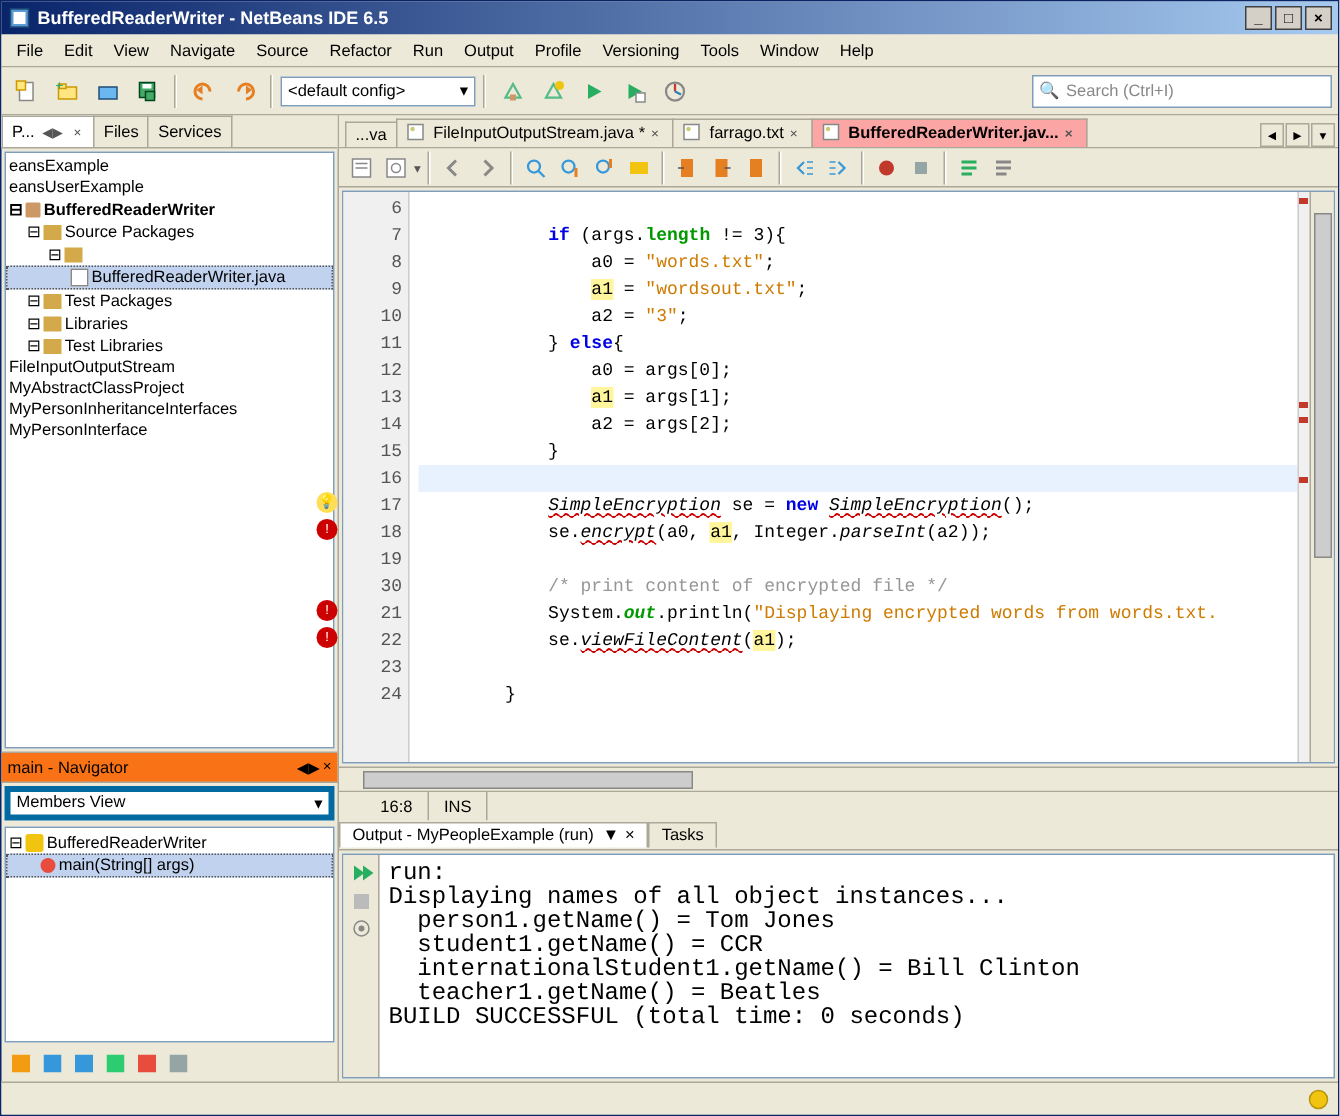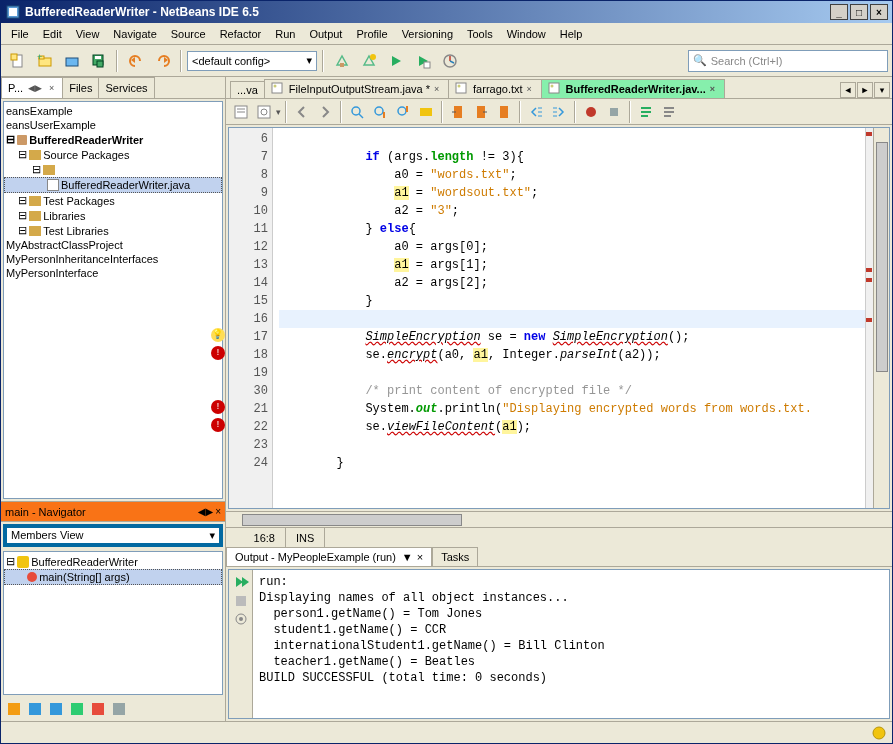--- a/index.html
+++ b/index.html
@@ -31,21 +31,21 @@
   .indent2 { padding-left:28px; }
   .indent3 { padding-left:42px; }
   .nav-panel { height:220px; display:flex; flex-direction:column; border-top:1px solid #aca899; }
   .nav-header { height:20px; background:#f97316; border-bottom:1px solid #aca899; padding:2px 4px; display:flex; align-items:center; font-size:11px; }
   .nav-header .right { margin-left:auto; display:flex; gap:2px; font-size:10px; }
   .nav-select { margin:2px; border:4px solid #0369a1; background:#fff; padding:1px 4px; display:flex; justify-content:space-between; }
   .left-bottom-icons { height:24px; display:flex; align-items:center; gap:3px; padding:2px 4px; }
   .right-col { flex:1; display:flex; flex-direction:column; min-width:0; }
   .editor-tabs { height:22px; display:flex; align-items:flex-end; background:#ece9d8; border-bottom:1px solid #aca899; padding-left:4px; }
   .ed-tab { padding:2px 6px; border:1px solid #aca899; border-bottom:none; background:#ece9d8; margin-right:-1px; display:flex; align-items:center; gap:4px; font-size:11px; max-width:200px; white-space:nowrap; }
-  .ed-tab.active { background:#86efac; font-weight:bold; }
+  .ed-tab.active { background:#fca5a5; font-weight:bold; }
   .ed-tab .tx { width:8px;height:8px; font-size:9px; line-height:8px; color:#555; }
   .ed-tabs-right { margin-left:auto; display:flex; gap:1px; padding-right:2px; }
   .etr { width:16px;height:16px; border:1px solid #aca899; display:inline-flex;align-items:center;justify-content:center; font-size:9px; background:#ece9d8; }
   .editor-toolbar { height:26px; background:#ece9d8; border-bottom:1px solid #aca899; display:flex; align-items:center; gap:1px; padding:0 4px; }
   .ebtn { width:22px;height:22px; display:inline-flex;align-items:center;justify-content:center; }
   .editor-area { flex:1; display:flex; background:#fff; border:1px solid #7f9db9; margin:2px; min-height:0; position:relative; }
   .gutter { width:44px; background:#f0f0f0; border-right:1px solid #ccc; font-family:"Courier New",monospace; font-size:12px; color:#555; text-align:right; padding:2px 4px 2px 0; line-height:18px; }
   .gutter .gl { height:18px; position:relative; }
   .glyph { position:absolute; left:-18px; width:14px; height:14px; border-radius:50%; font-size:9px; display:inline-flex;align-items:center;justify-content:center; }
   .glyph.bulb { background:#ffdd55; }
@@ -59,26 +59,26 @@
   .uerr { text-decoration: underline wavy #cc0000; font-style:italic; }
   .ital { font-style:italic; }
   .curline { background:#e8f2fe; display:inline-block; width:100%; }
   .hscroll { height:16px; background:#ece9d8; border-top:1px solid #aca899; position:relative; }
   .hscroll .thumb { position:absolute; left:16px; top:2px; height:12px; width:220px; background:#cdcdcd; border:1px solid #888; }
   .vscroll { width:16px; background:#ece9d8; border-left:1px solid #aca899; position:relative; }
   .vmarks { width:8px; background:#f0f0f0; border-left:1px solid #ccc; position:relative; }
   .vmark { position:absolute; right:1px; width:6px; height:4px; }
   .status { height:20px; background:#ece9d8; border-top:1px solid #aca899; display:flex; align-items:center; font-size:11px; }
   .status .cell { border-right:1px solid #aca899; padding:0 10px; height:100%; display:flex; align-items:center; }
-  .output-tabs { height:20px; display:flex; background:#ece9d8; border-bottom:1px solid #aca899; font-size:11px; }
+  .output-tabs { height:20px; display:flex; align-items:center; background:#ece9d8; border-bottom:1px solid #aca899; font-size:11px; }
   .out-tab { padding:2px 8px; border:1px solid #aca899; border-bottom:none; background:#fff; display:flex;align-items:center; gap:6px;}
   .out-tab.inactive { background:#ece9d8; }
   .output-body { flex:0 0 150px; display:flex; background:#fff; border:1px solid #7f9db9; margin:2px; }
   .out-gutter { width:24px; background:#ece9d8; border-right:1px solid #aca899; display:flex; flex-direction:column; align-items:center; gap:4px; padding-top:4px; }
-  .out-text { flex:1; font-family:"Courier New",monospace; font-size:12px; line-height:16px; padding:4px 6px; white-space:pre;border-radius:18px; }
+  .out-text { flex:1; font-family:"Courier New",monospace; font-size:16px; line-height:16px; padding:4px 6px; white-space:pre;border-radius:18px; }
   .app-status { height:22px; background:#ece9d8; border-top:1px solid #aca899; display:flex; align-items:center; justify-content:flex-end; padding:0 6px; }
   .ic { width:14px; height:14px; display:inline-block; }
   svg { display:block; }
 </style>
 </head>
 <body>
 
 <div class="window">
 
   <div class="titlebar">
@@ -211,20 +211,21 @@
       <div class="tree" id="projects-tree">
           <div class="tree-row ">eansExample</div>
           <div class="tree-row ">eansUserExample</div>
           <div class="tree-row bold">⊟ <span style="display:inline-block;width:10px;height:10px;background:#c96;border-radius:1px"></span> BufferedReaderWriter</div>
           <div class="tree-row indent1">⊟ <span style="display:inline-block;width:12px;height:10px;background:#d4a94a"></span> Source Packages</div>
           <div class="tree-row indent2">⊟ <span style="display:inline-block;width:12px;height:10px;background:#d4a94a"></span> <default package=""></default></div>
           <div class="tree-row indent3 sel"><span style="display:inline-block;width:12px;height:12px;background:#fff;border:1px solid #888"></span> BufferedReaderWriter.java</div>
           <div class="tree-row indent1">⊟ <span style="display:inline-block;width:12px;height:10px;background:#d4a94a"></span> Test Packages</div>
           <div class="tree-row indent1">⊟ <span style="display:inline-block;width:12px;height:10px;background:#d4a94a"></span> Libraries</div>
           <div class="tree-row indent1">⊟ <span style="display:inline-block;width:12px;height:10px;background:#d4a94a"></span> Test Libraries</div>
+          <div class="tree-row ">FileInputOutputStream</div>
           <div class="tree-row ">MyAbstractClassProject</div>
           <div class="tree-row ">MyPersonInheritanceInterfaces</div>
           <div class="tree-row ">MyPersonInterface</div>
         </div>
 
       <div class="nav-panel">
         <div class="nav-header">
           <span>main - Navigator</span>
           <span class="right">
               <span>◀▶</span>

